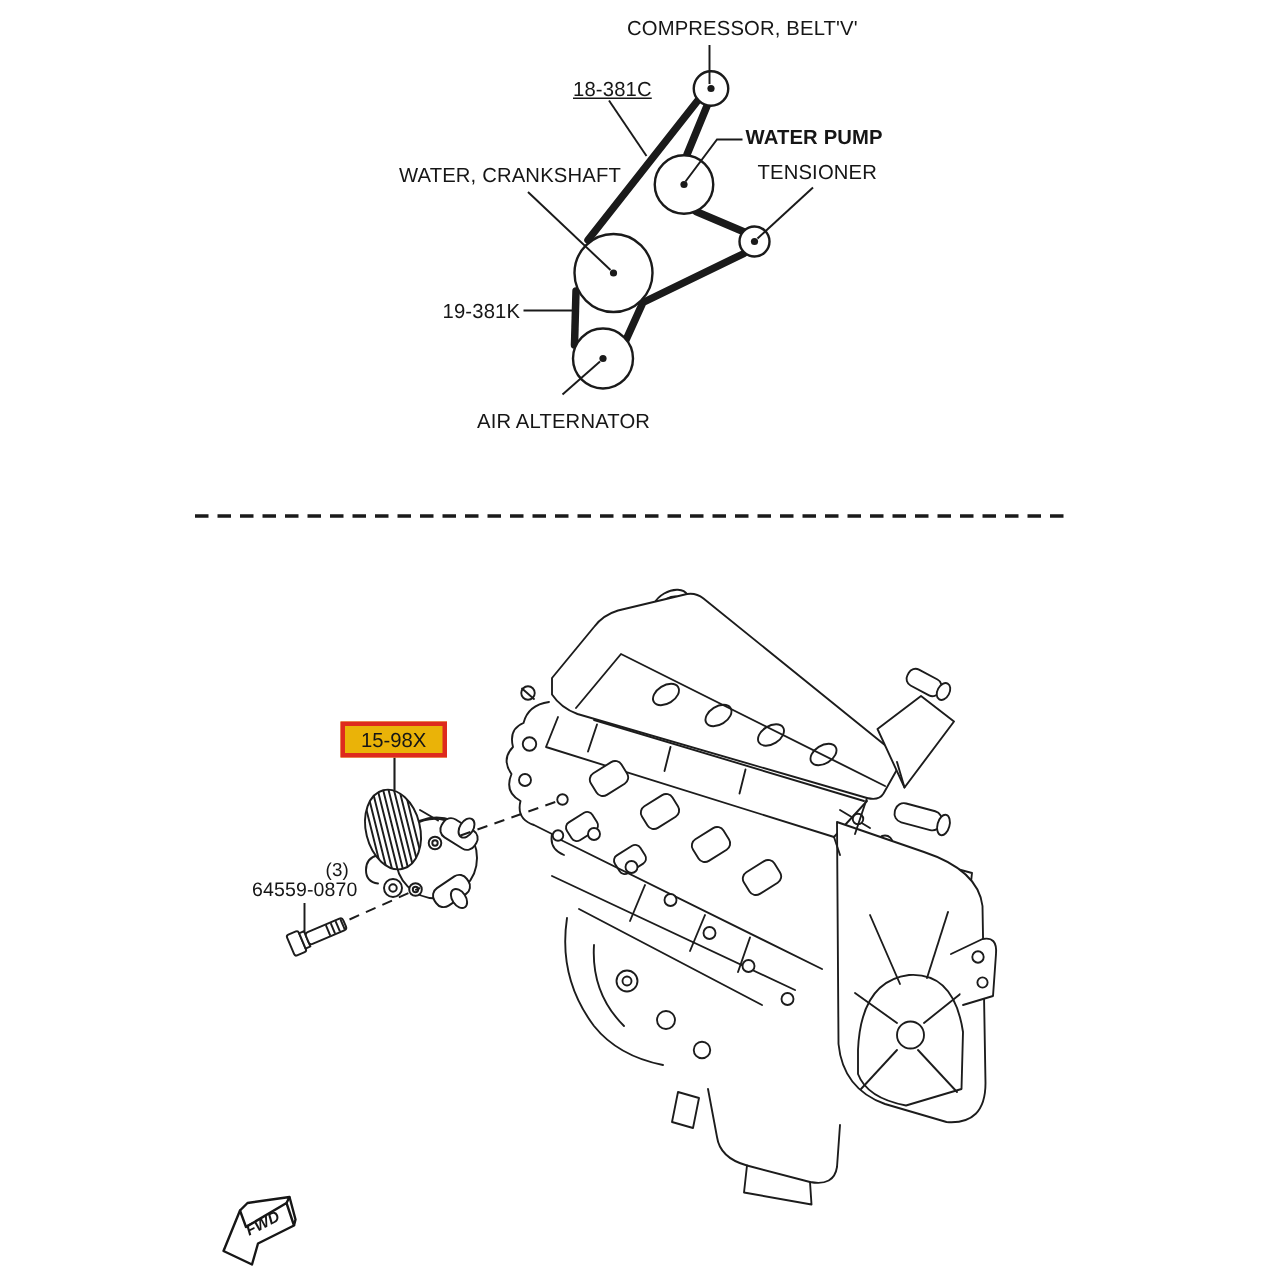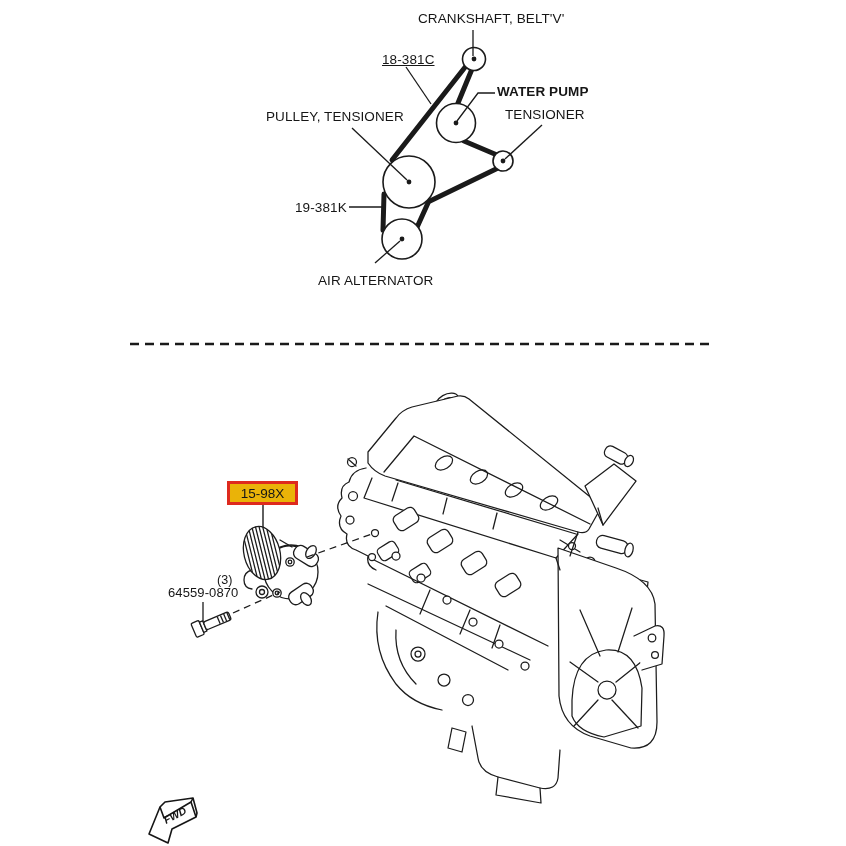--- a/index.html
+++ b/index.html
@@ -225,25 +225,25 @@
     </g>
 
     <g stroke="#161616" stroke-width="1.6" fill="#fff" stroke-linejoin="round">
       <polygon points="149,834 160,807 164,818 191,802 196,817 172,829 168,843"></polygon>
       <path d="M160 807 L165 802 L193 798 L191 802" fill="none"></path>
       <path d="M193 798 L197 813 L196 817" fill="none"></path>
       <text x="166" y="824" transform="rotate(-27 166 824)" font-size="10.5" font-weight="bold" font-style="italic" fill="#161616" stroke="none" font-family="Liberation Sans, sans-serif">FWD</text>
     </g>
   </svg>
 
-  <div class="lbl" style="left:418px;top:12px;">CRANKSHAFT, BELT'V'</div>
+  <div class="lbl" style="left:418px;top:12px;">COMPRESSOR, BELT'V'</div>
   <div class="lbl" style="left:382px;top:53px;text-decoration:underline;">18-381C</div>
   <div class="lbl" style="left:497px;top:85px;font-weight:bold;">WATER PUMP</div>
   <div class="lbl" style="left:505px;top:108px;">TENSIONER</div>
-  <div class="lbl" style="left:266px;top:110px;">PULLEY, TENSIONER</div>
+  <div class="lbl" style="left:266px;top:110px;">WATER, CRANKSHAFT</div>
   <div class="lbl" style="left:295px;top:201px;">19-381K</div>
   <div class="lbl" style="left:318px;top:274px;">AIR ALTERNATOR</div>
 
   <div class="callout">
     <span>15-98X</span>
   </div>
 
   <div class="lbl qty" style="left:217px;top:574px;">(3)</div>
   <div class="lbl partno" style="left:168px;top:586px;">64559-0870</div>
 

